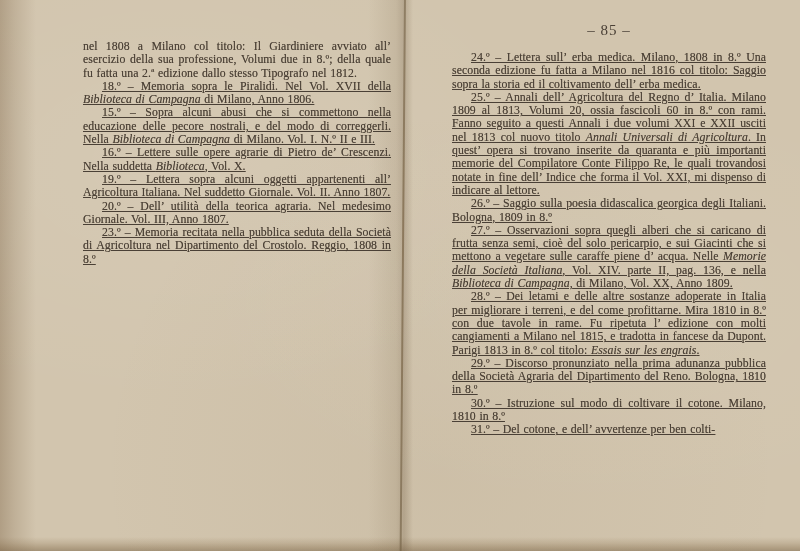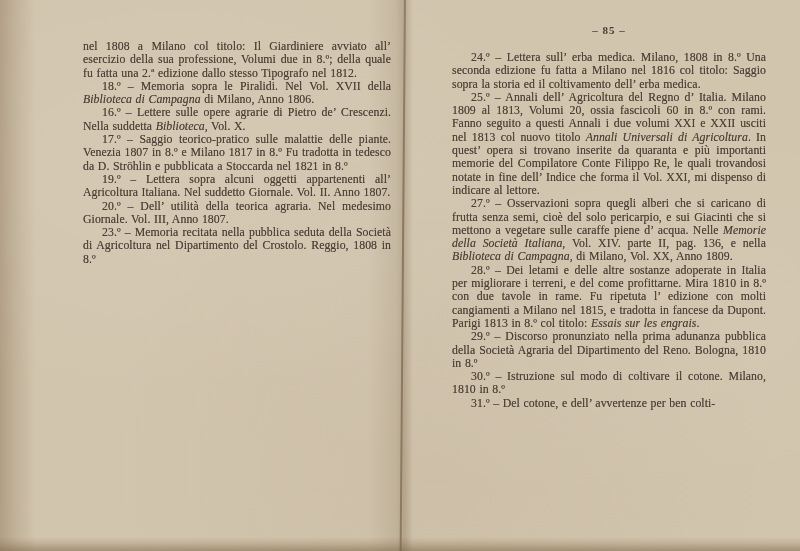--- a/index.html
+++ b/index.html
@@ -24,62 +24,62 @@
     background:linear-gradient(180deg, rgba(110,92,64,.55), rgba(125,104,74,.75) 40%, rgba(110,92,64,.6));
     transform:rotate(0.45deg);
     transform-origin:top left;
     border-radius:1px;
   }
   .page-text{position:absolute;}
   .page-text.left{left:83px;top:40px;width:308px;}
   .page-text.right{left:452px;top:24px;width:314px;}
   .pagenum{
     text-align:center;
-    font-size:11px;line-height:13px;
+    font-size:15px;line-height:13px;
     letter-spacing:1px;
     margin:0 0 16px 0;
-    font-weight:bold;
   }
   .page-text.right .pagenum{margin-bottom:14px;}
   .body p{
     margin:0;
     font-size:11.8px;
     line-height:13.3px;
     text-align:justify;
     letter-spacing:.05px;
     word-spacing:.6px;
     text-shadow:0 0 .5px rgba(70,55,40,.55);
     hyphens:auto;
   }
-  .body p.ind{text-indent:19px;}
+  .body p.ind{text-indent:19px;text-decoration:underline;}
   .it{font-style:italic;}
 </style>
 </head>
 <body>
 
 <div class="book">
   <div class="gutter-line"></div>
 
   <section class="page-text left">
     <div class="body">
         <p class=""><span>nel 1808 a Milano col titolo: Il Giardiniere avviato all’ esercizio della sua professione, Volumi due in 8.º; della quale fu fatta una 2.ª edizione dallo stesso Tipografo nel 1812.</span></p>
         <p class="ind"><span>18.º – Memoria sopra le Piralidi. Nel Vol. XVII della </span><span class="it">Biblioteca di Campagna</span><span> di Milano, Anno 1806.</span></p>
+        <p class="ind"><span>15.º – Sopra alcuni abusi che si commettono nella educazione delle pecore nostrali, e del modo di correggerli. Nella </span><span class="it">Biblioteca di Campagna</span><span> di Milano. Vol. I. N.º II e III.</span></p>
         <p class="ind"><span>16.º – Lettere sulle opere agrarie di Pietro de’ Crescenzi. Nella suddetta </span><span class="it">Biblioteca</span><span>, Vol. X.</span></p>
-        <p class="ind"><span>17.º – Saggio teorico-pratico sulle malattie delle piante. Venezia 1807 in 8.º e Milano 1817 in 8.º Fu tradotta in tedesco da D. Ströhlin e pubblicata a Stoccarda nel 1821 in 8.º</span></p>
         <p class="ind"><span>19.º – Lettera sopra alcuni oggetti appartenenti all’ Agricoltura Italiana. Nel suddetto Giornale. Vol. II. Anno 1807.</span></p>
         <p class="ind"><span>20.º – Dell’ utilità della teorica agraria. Nel medesimo Giornale. Vol. III, Anno 1807.</span></p>
         <p class="ind"><span>23.º – Memoria recitata nella pubblica seduta della Società di Agricoltura nel Dipartimento del Crostolo. Reggio, 1808 in 8.º</span></p>
       </div>
   </section>
 
   <section class="page-text right">
     <div class="pagenum">– 85 –</div>
     <div class="body">
         <p class="ind"><span>24.º – Lettera sull’ erba medica. Milano, 1808 in 8.º Una seconda edizione fu fatta a Milano nel 1816 col titolo: Saggio sopra la storia ed il coltivamento dell’ erba medica.</span></p>
         <p class="ind"><span>25.º – Annali dell’ Agricoltura del Regno d’ Italia. Milano 1809 al 1813, Volumi 20, ossia fascicoli 60 in 8.º con rami. Fanno seguito a questi Annali i due volumi XXI e XXII usciti nel 1813 col nuovo titolo </span><span class="it">Annali Universali di Agricoltura</span><span>. In quest’ opera si trovano inserite da quaranta e più importanti memorie del Compilatore Conte Filippo Re, le quali trovandosi notate in fine dell’ Indice che forma il Vol. XXI, mi dispenso di indicare al lettore.</span></p>
+        <p class="ind"><span>26.º – Saggio sulla poesia didascalica georgica degli Italiani. Bologna, 1809 in 8.º</span></p>
         <p class="ind"><span>27.º – Osservazioni sopra quegli alberi che si caricano di frutta senza semi, cioè del solo pericarpio, e sui Giacinti che si mettono a vegetare sulle caraffe piene d’ acqua. Nelle </span><span class="it">Memorie della Società Italiana</span><span>, Vol. XIV. parte II, pag. 136, e nella </span><span class="it">Biblioteca di Campagna,</span><span> di Milano, Vol. XX, Anno 1809.</span></p>
         <p class="ind"><span>28.º – Dei letami e delle altre sostanze adoperate in Italia per migliorare i terreni, e del come profittarne. Mira 1810 in 8.º con due tavole in rame. Fu ripetuta l’ edizione con molti cangiamenti a Milano nel 1815, e tradotta in fancese da Dupont. Parigi 1813 in 8.º col titolo: </span><span class="it">Essais sur les engrais</span><span>.</span></p>
         <p class="ind"><span>29.º – Discorso pronunziato nella prima adunanza pubblica della Società Agraria del Dipartimento del Reno. Bologna, 1810 in 8.º</span></p>
         <p class="ind"><span>30.º – Istruzione sul modo di coltivare il cotone. Milano, 1810 in 8.º</span></p>
         <p class="ind"><span>31.º – Del cotone, e dell’ avvertenze per ben colti-</span></p>
       </div>
   </section>
 </div>
 
 </body></html>

